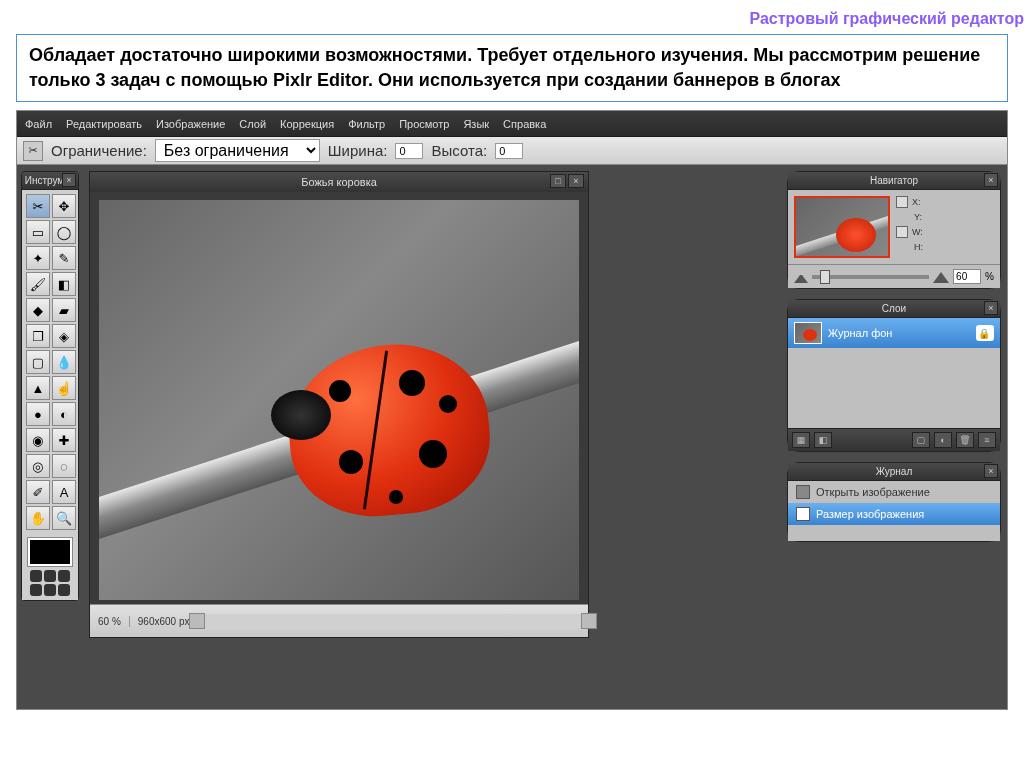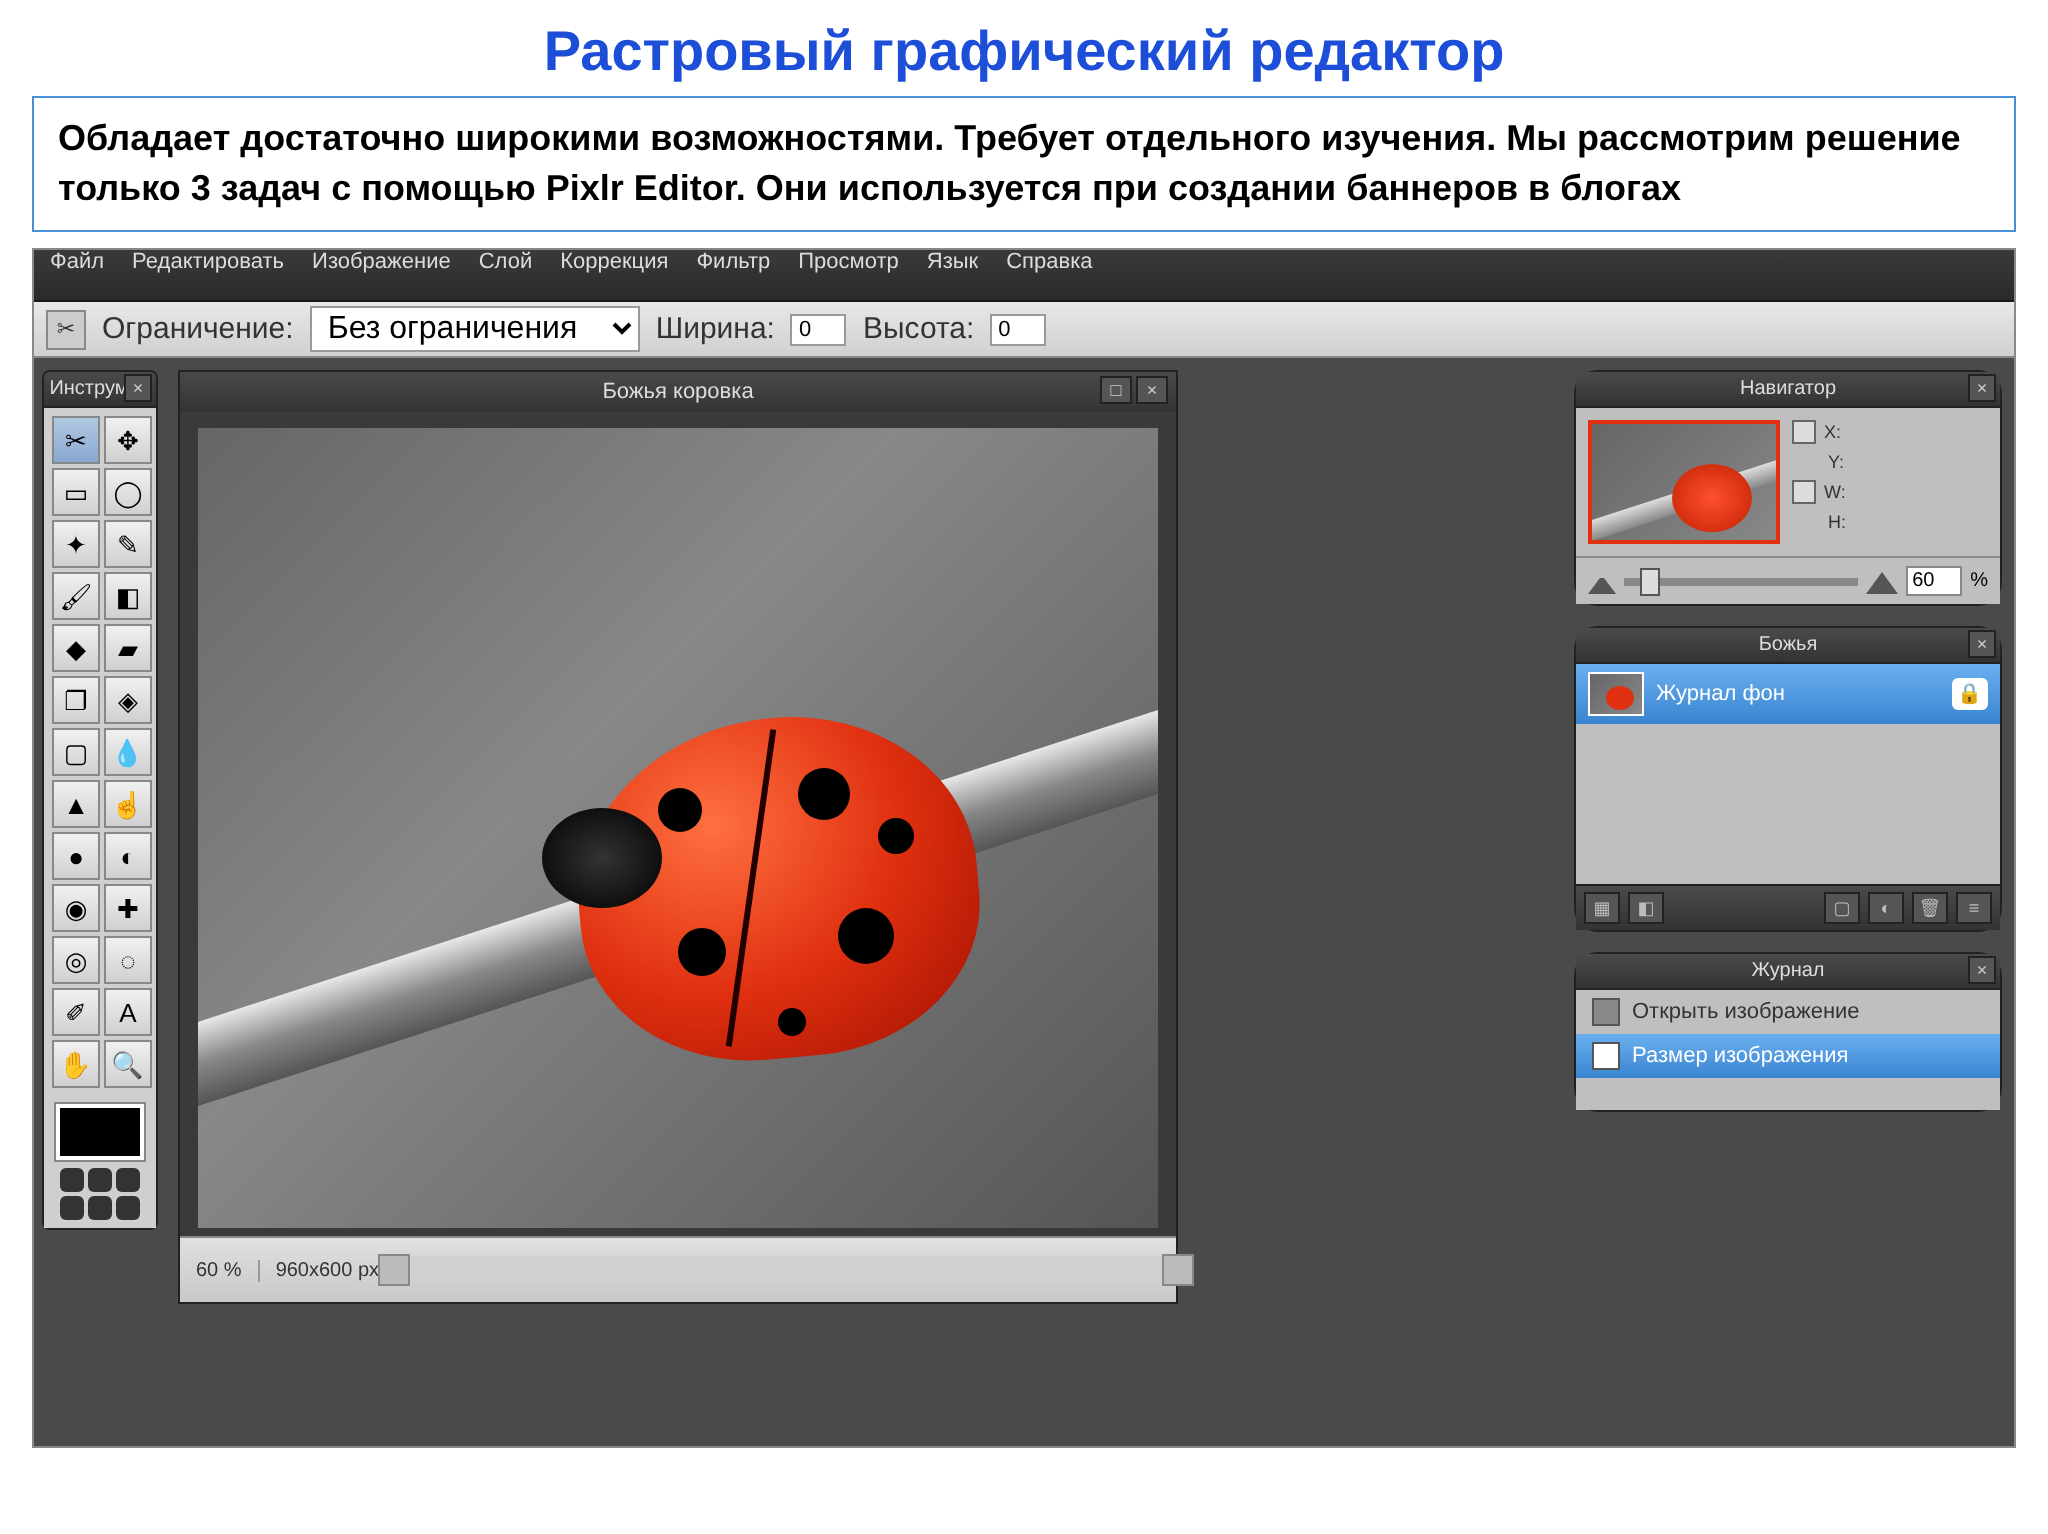--- a/index.html
+++ b/index.html
@@ -1,23 +1,23 @@
 <!DOCTYPE html>
 <html><head>
 <meta charset="utf-8">
 <style>
   * { margin: 0; padding: 0; box-sizing: border-box; font-family: Arial, sans-serif; }
   body { background: #fff; width: 1024px; height: 767px; overflow: hidden; }
   
-  .page-title { color: #1d4ed8; font-size: 28px; font-weight: bold; text-align: center; padding: 10px 0 6px; }
+  .page-title { color: #8b5cf6; font-size: 16px; font-weight: bold; text-align: right; padding: 10px 0 6px; }
   .description-box { border: 1px solid #4a90d9; margin: 0 16px 8px; padding: 8px 12px; font-size: 18px; font-weight: bold; line-height: 1.4; }
   
   .editor-container { margin: 0 16px; border: 1px solid #888; background: #4a4a4a; height: 600px; position: relative; }
   
-  .menubar { display: flex; background: linear-gradient(#3a3a3a,#2a2a2a); border-bottom: 1px solid #1a1a1a; padding: 0 8px; height: 26px; gap: 14px; }
+  .menubar { display: flex; background: linear-gradient(#3a3a3a,#2a2a2a); border-bottom: 1px solid #1a1a1a; padding: 0 8px; height: 26px; align-items: center; gap: 14px; }
   .menu-item { color: #ddd; font-size: 11px; cursor: pointer; }
   
   .optionsbar { display: flex; background: linear-gradient(#e8e8e8,#d0d0d0); border-bottom: 1px solid #888; height: 28px; align-items: center; padding: 0 6px; gap: 8px; font-size: 11px; color: #333; }
   .opt-icon { width: 20px; height: 20px; border: 1px solid #888; background: #ccc; display:flex; align-items:center; justify-content:center; }
   .opt-label { font-size: 15px; }
   .opt-select { border: 1px solid #999; background: #fff; font-size: 16px; padding: 1px 14px 1px 4px; }
   .opt-input { width: 28px; border: 1px solid #999; background: #fff; font-size: 11px; padding: 1px 3px; }
   
   .workspace { position: relative; height: calc(100% - 54px); }
   
@@ -232,21 +232,21 @@
           <span class="tri-icon tri-small"></span>
           <div class="nav-slider"></div>
           <span class="tri-icon tri-big"></span>
           <input class="nav-zoom-input" value="60" style="">
           <span style="font-size:10px">%</span>
         </div>
       </div>
 
       <div class="side-panel">
         <div class="side-title">
-          <span>Божья</span>
+          <span>Слои</span>
           <span class="panel-close">×</span>
         </div>
         <div class="side-body layers-body">
           <div class="layer-row">
             <div class="layer-thumb">
                 <div class="lt-bug"></div>
               </div>
             <span>Журнал фон</span>
             <div class="layer-lock">🔒</div>
           </div>

